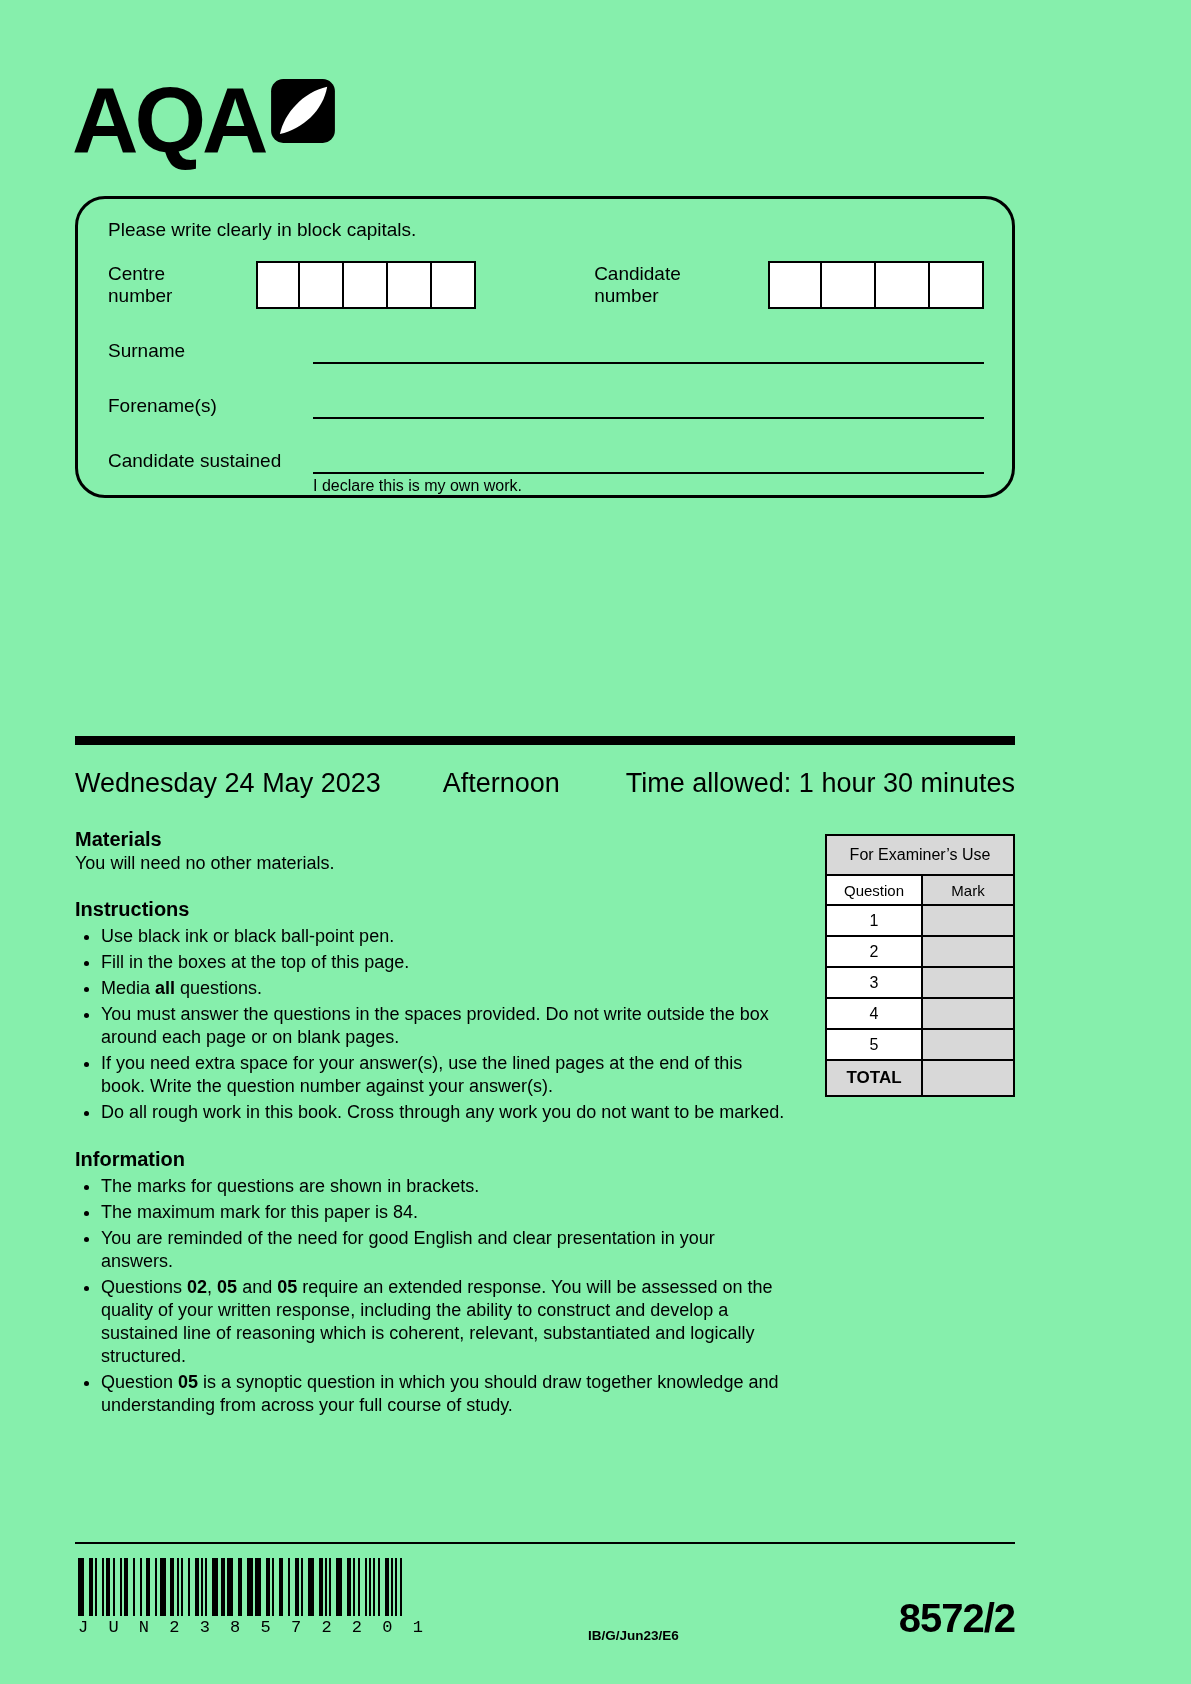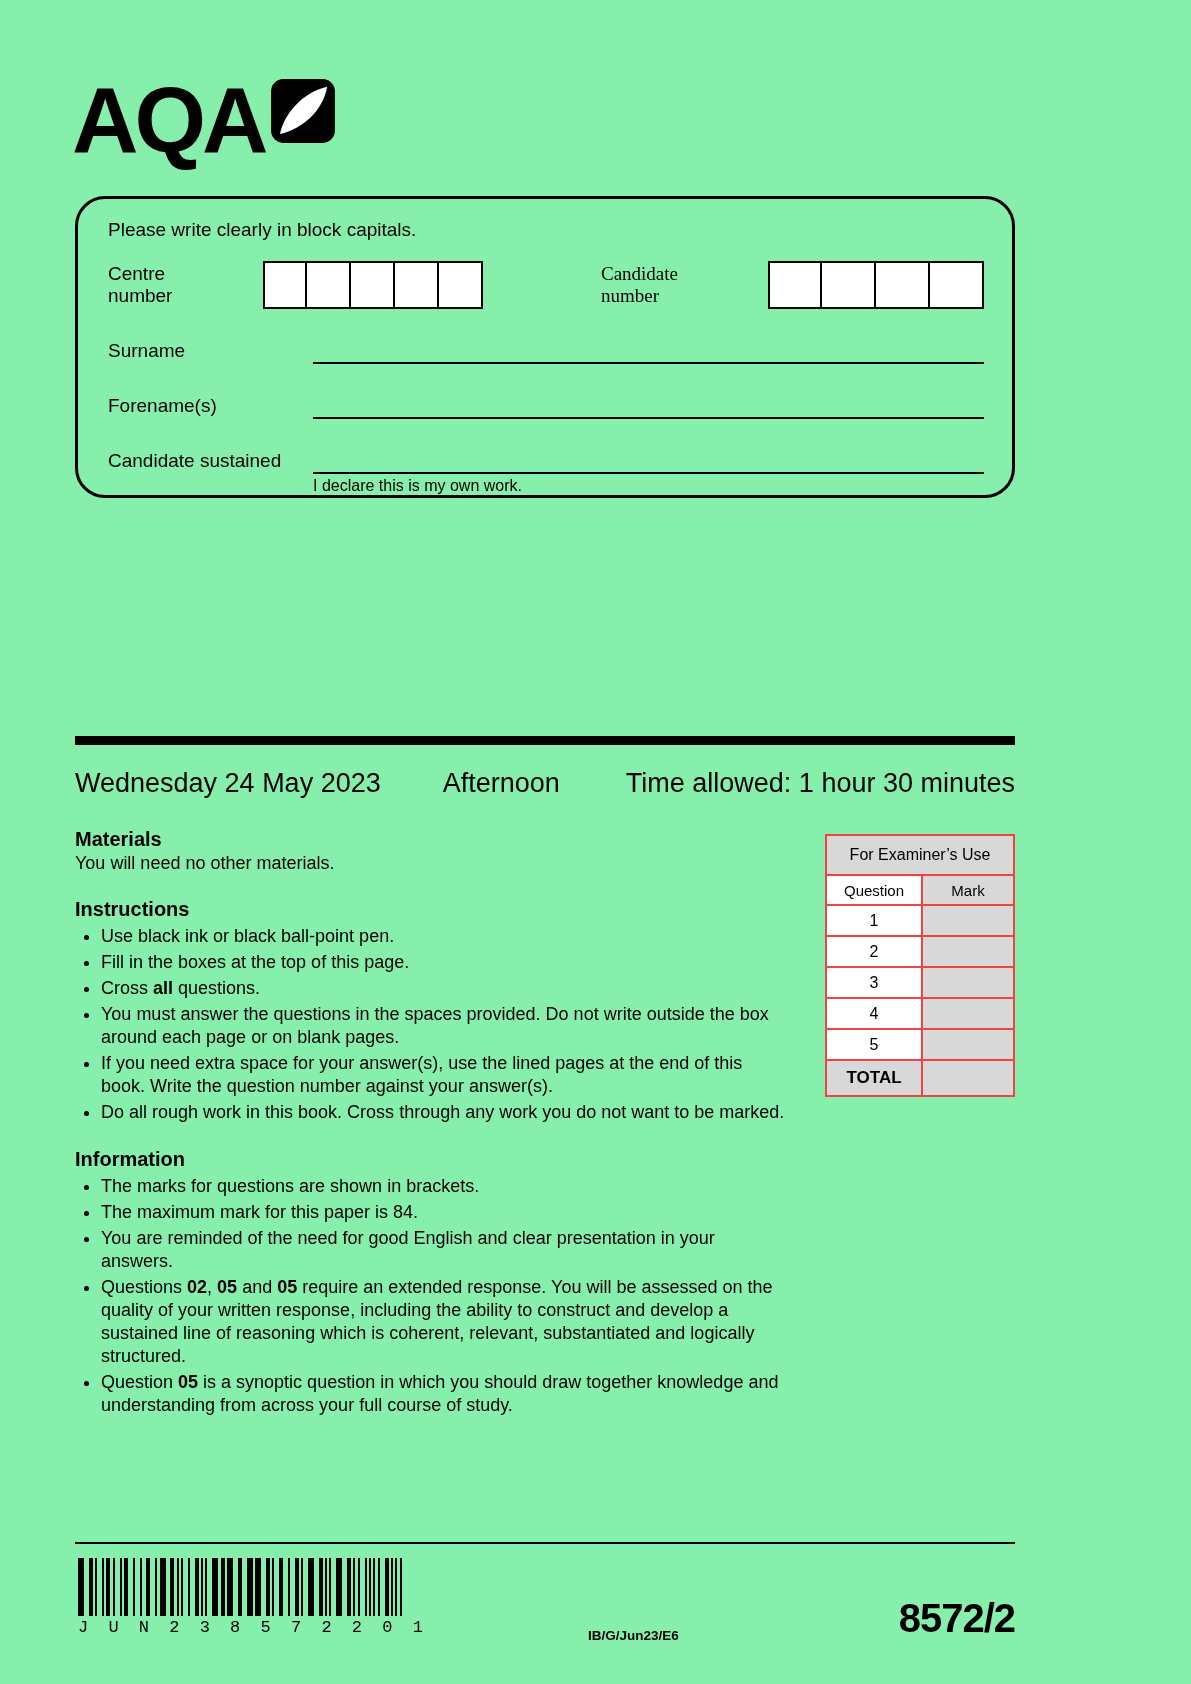--- a/index.html
+++ b/index.html
@@ -18,21 +18,21 @@
     position:absolute; left:75px; top:196px; width:940px; height:302px;
     border:3px solid #000; border-radius:30px; padding:20px 28px 12px 30px;
   }
   .block-capitals { font-size:19px; }
   .numbers-row { display:flex; align-items:center; margin-top:20px;gap:20px; }
   .num-label { font-size:19px; }
   .cells { display:flex; margin-left:18px; }
   .cells .cell { width:44px; height:48px; border:2px solid #000; border-left:none; background:#fff; }
   .cells .cell:first-child { border-left:2px solid #000; }
   .cells.wide .cell { width:54px; }
-  .cand-label { margin-left:98px;font-family:Liberation Serif, serif; }
+  .cand-label { margin-left:98px; }
   .field-row { display:flex; align-items:flex-end; margin-top:27px; }
   .field-label { width:205px; font-size:19px; padding-bottom:2px; }
   .field-line { flex:1; border-bottom:2.5px solid #000; height:28px; }
   .declaration { margin-left:205px; margin-top:3px; font-size:16px; }
   
   #title-block { position:absolute; left:75px; top:524px; }
   .qualification { font-size:54px; font-weight:700; letter-spacing:-1px; line-height:62px; }
   .subject { font-size:54px; font-weight:700; letter-spacing:-1px; line-height:62px; }
   .paper-line { font-size:27px; margin-top:18px; white-space:pre; }
   
@@ -45,21 +45,21 @@
   .left-col { width:715px; }
   h3.sec { font-size:20px; font-weight:700; margin-top:24px; }
   h3.sec:first-child { margin-top:0; }
   .sec-body { font-size:18px; margin-top:2px; }
   ul.bullets { margin-top:4px; padding-left:26px; }
   ul.bullets li { font-size:18px; line-height:23px; margin-bottom:3px; }
   ul.bullets li b { font-weight:700; }
   
   #examiner-table { position:absolute; top:6px; right:0; border-collapse:collapse; }
   #examiner-table td {
-    border:2px solid #ef4444; text-align:center; vertical-align:middle;
+    border:2px solid #000000; text-align:center; vertical-align:middle;
     font-size:15px; background:#fff;
   }
   #examiner-table .shade { background:var(--shade,#d8d8d8); }
   #examiner-table td.tbl-title { height:40px; font-size:16px; width:188px; }
   #examiner-table td.qhead { width:96px; height:30px; }
   #examiner-table td.mhead { width:92px; height:30px; }
   #examiner-table td.qcell { height:31px; font-size:16px; }
   #examiner-table td.total { height:36px; font-size:17px; font-weight:700; }
   
   #footer-line { position:absolute; left:75px; top:1542px; width:940px; border-top:2px solid #000; }
@@ -131,21 +131,21 @@
 
   <div id="main-body">
     <div class="left-col">
       <h3 class="sec">Materials</h3>
       <div class="sec-body">You will need no other materials.</div>
 
       <h3 class="sec">Instructions</h3>
       <ul class="bullets">
           <li><span>Use black ink or black ball-point pen.</span></li>
           <li><span>Fill in the boxes at the top of this page.</span></li>
-          <li><span>Cross </span><b>all</b><span> questions.</span></li>
+          <li><span>Media </span><b>all</b><span> questions.</span></li>
           <li><span>You must answer the questions in the spaces provided.  Do not write outside the box around each page or on blank pages.</span></li>
           <li><span>If you need extra space for your answer(s), use the lined pages at the end of this book.  Write the question number against your answer(s).</span></li>
           <li><span>Do all rough work in this book.  Cross through any work you do not want to be marked.</span></li>
         </ul>
 
       <h3 class="sec">Information</h3>
       <ul class="bullets">
           <li><span>The marks for questions are shown in brackets.</span></li>
           <li><span>The maximum mark for this paper is 84.</span></li>
           <li><span>You are reminded of the need for good English and clear presentation in your answers.</span></li>

